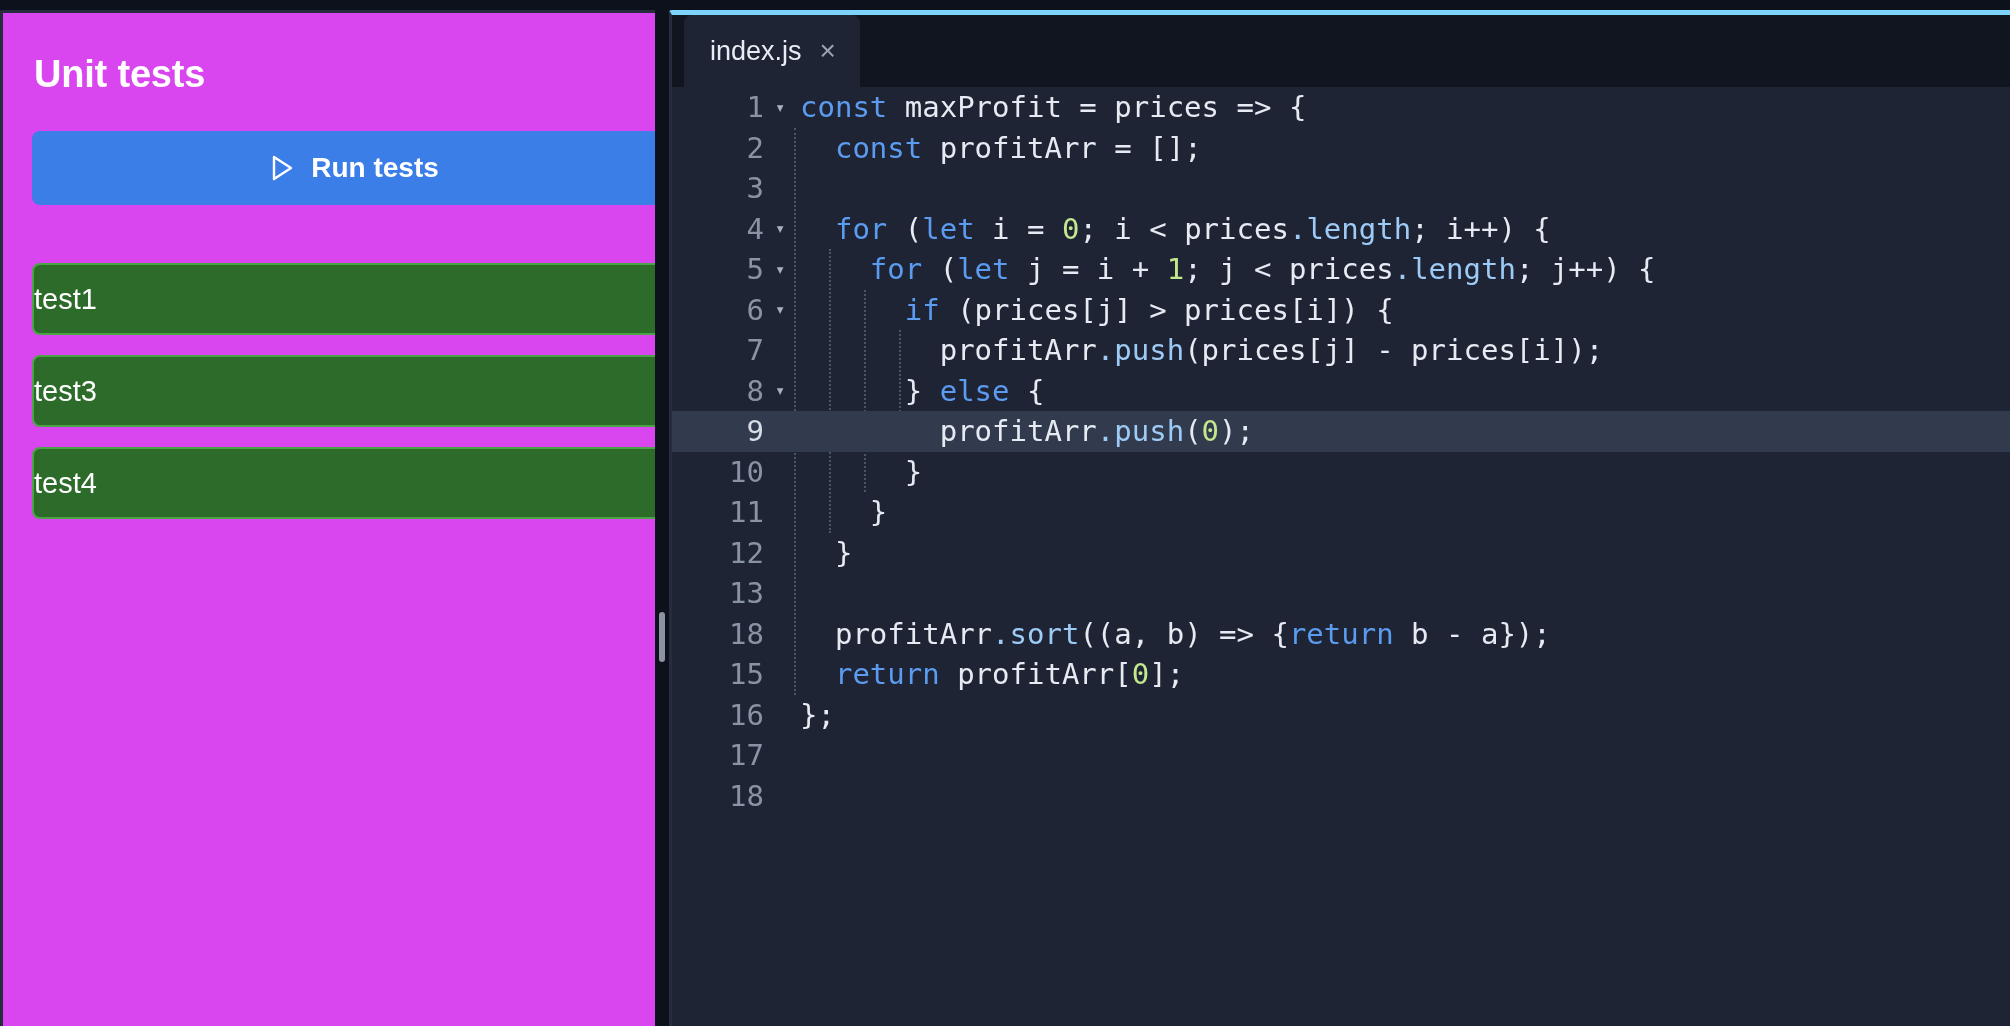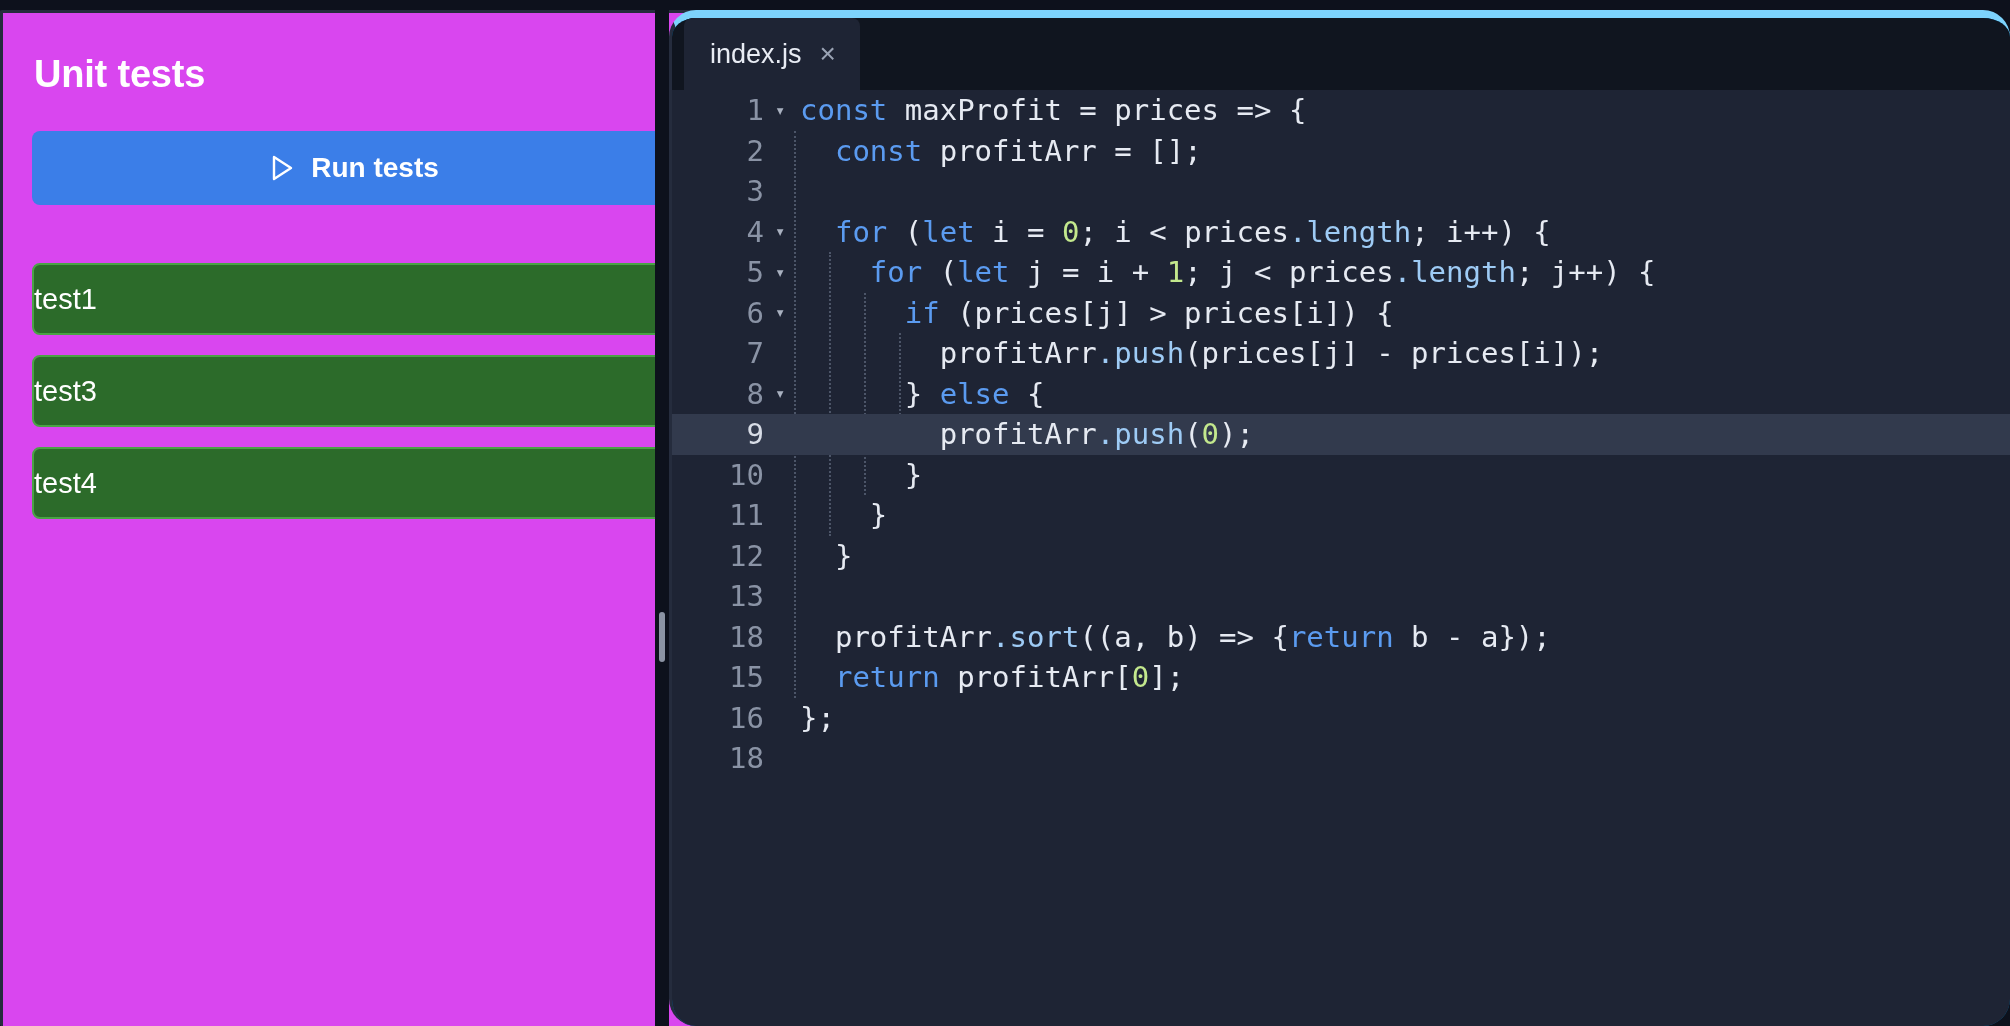--- a/index.html
+++ b/index.html
@@ -117,26 +117,25 @@
   }
 
   
   .editor-panel {
     position: absolute;
     left: 669px;
     top: 10px;
     right: 0;
     bottom: 0;
     background: #0369a1;
-    border-top: 8px solid #7dd3fc;
+    border-top: 5px solid #7dd3fc;
     border-left: 3px solid #252c3d;
     box-sizing: border-box;
     border-top-left-radius: 3px;
     overflow: hidden;
-    border-radius: 27px;
   }
   .tabbar {
     height: 72px;
     background: #10151f;
     display: flex;
     align-items: flex-end;
     padding-left: 12px;
     box-sizing: border-box;
   }
   .tab {
@@ -291,19 +290,20 @@
           <div class="code-row"><div class="gutter">7</div><div class="fold"></div><div class="code-text"><span class="pln">        profitArr</span><span class="prop">.push</span><span class="pln">(prices[j] - prices[i]);</span></div></div>
           <div class="code-row"><div class="gutter">8</div><div class="fold">▾</div><div class="code-text"><span class="pln">      } </span><span class="kw">else</span><span class="pln"> {</span></div></div>
           <div class="code-row active-line"><div class="gutter">9</div><div class="fold"></div><div class="code-text"><span class="pln">        profitArr</span><span class="prop">.push</span><span class="pln">(</span><span class="num">0</span><span class="pln">);</span></div></div>
           <div class="code-row"><div class="gutter">10</div><div class="fold"></div><div class="code-text"><span class="pln">      }</span></div></div>
           <div class="code-row"><div class="gutter">11</div><div class="fold"></div><div class="code-text"><span class="pln">    }</span></div></div>
           <div class="code-row"><div class="gutter">12</div><div class="fold"></div><div class="code-text"><span class="pln">  }</span></div></div>
           <div class="code-row"><div class="gutter">13</div><div class="fold"></div><div class="code-text"><span class="pln"></span></div></div>
           <div class="code-row"><div class="gutter">18</div><div class="fold"></div><div class="code-text"><span class="pln">  profitArr</span><span class="prop">.sort</span><span class="pln">((a, b) =&gt; {</span><span class="kw">return</span><span class="pln"> b - a});</span></div></div>
           <div class="code-row"><div class="gutter">15</div><div class="fold"></div><div class="code-text"><span class="pln">  </span><span class="kw">return</span><span class="pln"> profitArr[</span><span class="num">0</span><span class="pln">];</span></div></div>
           <div class="code-row"><div class="gutter">16</div><div class="fold"></div><div class="code-text"><span class="pln">};</span></div></div>
+          <div class="code-row"><div class="gutter">17</div><div class="fold"></div><div class="code-text"><span class="pln"></span></div></div>
           <div class="code-row"><div class="gutter">18</div><div class="fold"></div><div class="code-text"><span class="pln"></span></div></div>
         </div>
     </div>
 
   </section>
 
 </div>
 
 </body></html>

